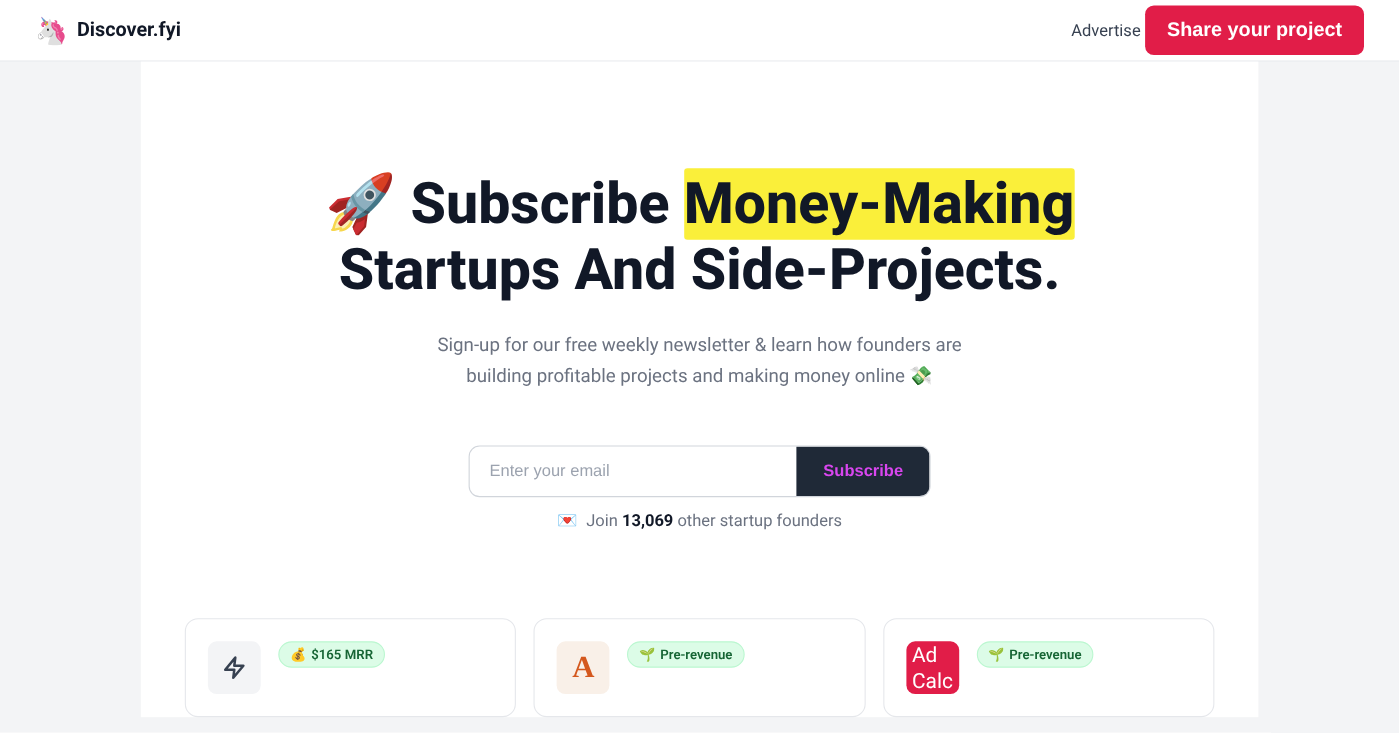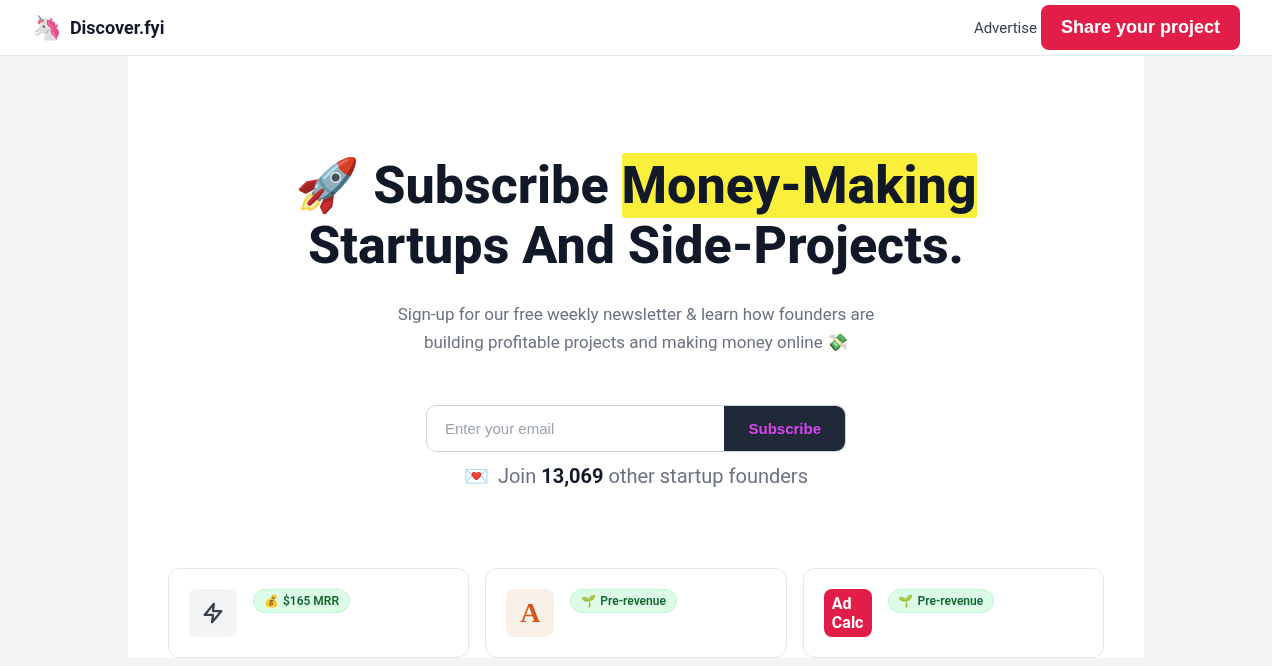--- a/index.html
+++ b/index.html
@@ -140,21 +140,21 @@
       border: none;
       padding: 14px 24px;
       font-size: 15px;
       font-weight: 600;
       cursor: pointer;
       white-space: nowrap;
     }
 
     
     .social-proof {
-      font-size: 20px;
+      font-size: 15px;
       color: #6b7280;
       margin-bottom: 40px;
     }
 
     .social-proof strong {
       color: #111827;
       font-weight: 700;
     }
 
     .heart-emoji {
@@ -201,22 +201,22 @@
       background: #f9f0e8;
       color: #d4581e;
       font-weight: 900;
       font-size: 28px;
       font-family: serif;
     }
 
     .card-icon-calc {
       background: #e11d48;
       color: #ffffff;
-      font-size: 16px;
-      font-weight: 700;
+      font-size: 19px;
+      font-weight: 400;
     }
 
     .badge {
       display: inline-flex;
       align-items: center;
       gap: 4px;
       padding: 4px 10px;
       border-radius: 20px;
       font-size: 12px;
       font-weight: 600;

